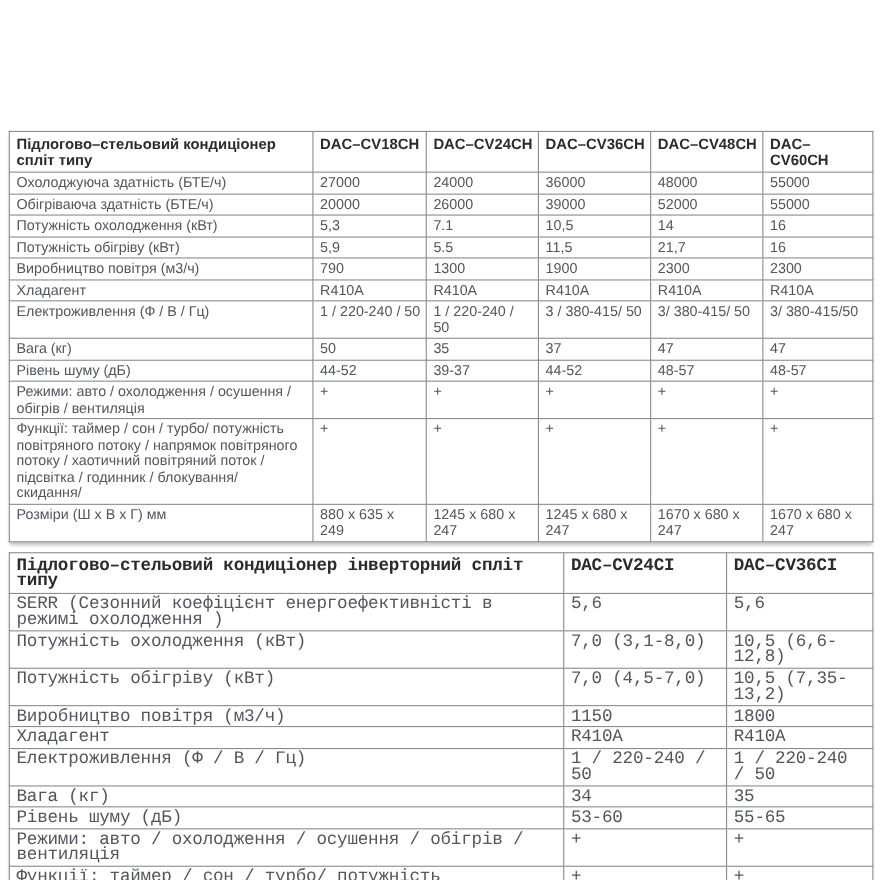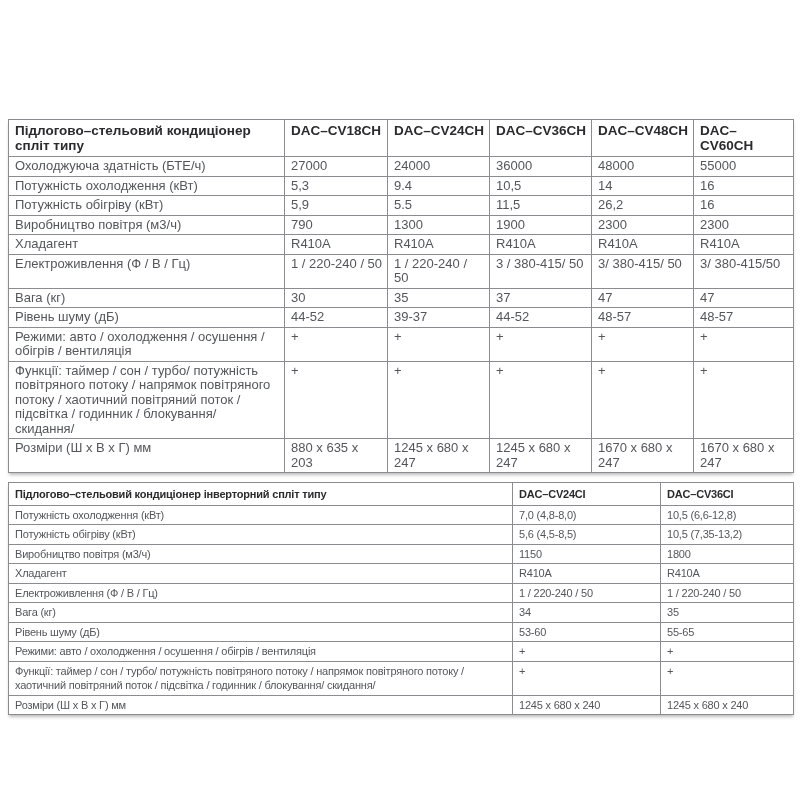--- a/index.html
+++ b/index.html
@@ -50,22 +50,23 @@
     color: var(--header-text, #2b2b2e);
     font-size: 13.5px;
     padding-top: 4px;
     padding-bottom: 3px;
   }
   table.spec td.row-label {
     padding-right: 8px;
   }
   #inverter-table th,
   #inverter-table td {
-    font-size: 11px;
+    font-size: 16px;
     letter-spacing: -0.2px;
+    font-family: Liberation Mono, monospace;
   }
 </style>
 </head>
 <body>
 
 <div class="page">
   <table class="spec" id="split-table">
       <colgroup>
         <col style="width: 276px;">
         <col style="width: 103px;">
@@ -87,33 +88,41 @@
       <tbody>
         <tr>
           <td class="row-label">Охолоджуюча здатність (БТЕ/ч)</td>
           <td>27000</td>
           <td>24000</td>
           <td>36000</td>
           <td>48000</td>
           <td>55000</td>
         </tr>
         <tr>
+          <td class="row-label">Обігріваюча здатність (БТЕ/ч)</td>
+          <td>20000</td>
+          <td>26000</td>
+          <td>39000</td>
+          <td>52000</td>
+          <td>55000</td>
+        </tr>
+        <tr>
           <td class="row-label">Потужність охолодження (кВт)</td>
           <td>5,3</td>
-          <td>9.4</td>
+          <td>7.1</td>
           <td>10,5</td>
           <td>14</td>
           <td>16</td>
         </tr>
         <tr>
           <td class="row-label">Потужність обігріву (кВт)</td>
           <td>5,9</td>
           <td>5.5</td>
           <td>11,5</td>
-          <td>26,2</td>
+          <td>21,7</td>
           <td>16</td>
         </tr>
         <tr>
           <td class="row-label">Виробництво повітря (м3/ч)</td>
           <td>790</td>
           <td>1300</td>
           <td>1900</td>
           <td>2300</td>
           <td>2300</td>
         </tr>
@@ -128,21 +137,21 @@
         <tr>
           <td class="row-label">Електроживлення (Ф / В / Гц)</td>
           <td>1 / 220-240 / 50</td>
           <td>1 / 220-240 / 50</td>
           <td>3 / 380-415/ 50</td>
           <td>3/ 380-415/ 50</td>
           <td>3/ 380-415/50</td>
         </tr>
         <tr>
           <td class="row-label">Вага (кг)</td>
-          <td>30</td>
+          <td>50</td>
           <td>35</td>
           <td>37</td>
           <td>47</td>
           <td>47</td>
         </tr>
         <tr>
           <td class="row-label">Рівень шуму (дБ)</td>
           <td>44-52</td>
           <td>39-37</td>
           <td>44-52</td>
@@ -160,21 +169,21 @@
         <tr>
           <td class="row-label">Функції: таймер / сон / турбо/ потужність повітряного потоку / напрямок повітряного потоку / хаотичний повітряний поток / підсвітка / годинник / блокування/ скидання/</td>
           <td>+</td>
           <td>+</td>
           <td>+</td>
           <td>+</td>
           <td>+</td>
         </tr>
         <tr>
           <td class="row-label">Розміри (Ш х В х Г) мм</td>
-          <td>880 x 635 x 203</td>
+          <td>880 x 635 x 249</td>
           <td>1245 x 680 x 247</td>
           <td>1245 x 680 x 247</td>
           <td>1670 x 680 x 247</td>
           <td>1670 x 680 x 247</td>
         </tr>
       </tbody>
     </table>
   <table class="spec" id="inverter-table">
       <colgroup>
         <col style="width: 504px;">
@@ -183,27 +192,32 @@
       </colgroup>
       <thead>
         <tr>
           <th>Підлогово–стельовий кондиціонер інверторний спліт типу</th>
           <th>DAC–CV24CI</th>
           <th>DAC–CV36CI</th>
         </tr>
       </thead>
       <tbody>
         <tr>
+          <td class="row-label">SERR (Сезонний коефіцієнт  енергоефективністі в режимі охолодження )</td>
+          <td>5,6</td>
+          <td>5,6</td>
+        </tr>
+        <tr>
           <td class="row-label">Потужність охолодження (кВт)</td>
-          <td>7,0 (4,8-8,0)</td>
+          <td>7,0 (3,1-8,0)</td>
           <td>10,5 (6,6-12,8)</td>
         </tr>
         <tr>
           <td class="row-label">Потужність обігріву (кВт)</td>
-          <td>5,6 (4,5-8,5)</td>
+          <td>7,0 (4,5-7,0)</td>
           <td>10,5 (7,35-13,2)</td>
         </tr>
         <tr>
           <td class="row-label">Виробництво повітря (м3/ч)</td>
           <td>1150</td>
           <td>1800</td>
         </tr>
         <tr>
           <td class="row-label">Хладагент</td>
           <td>R410A</td>

